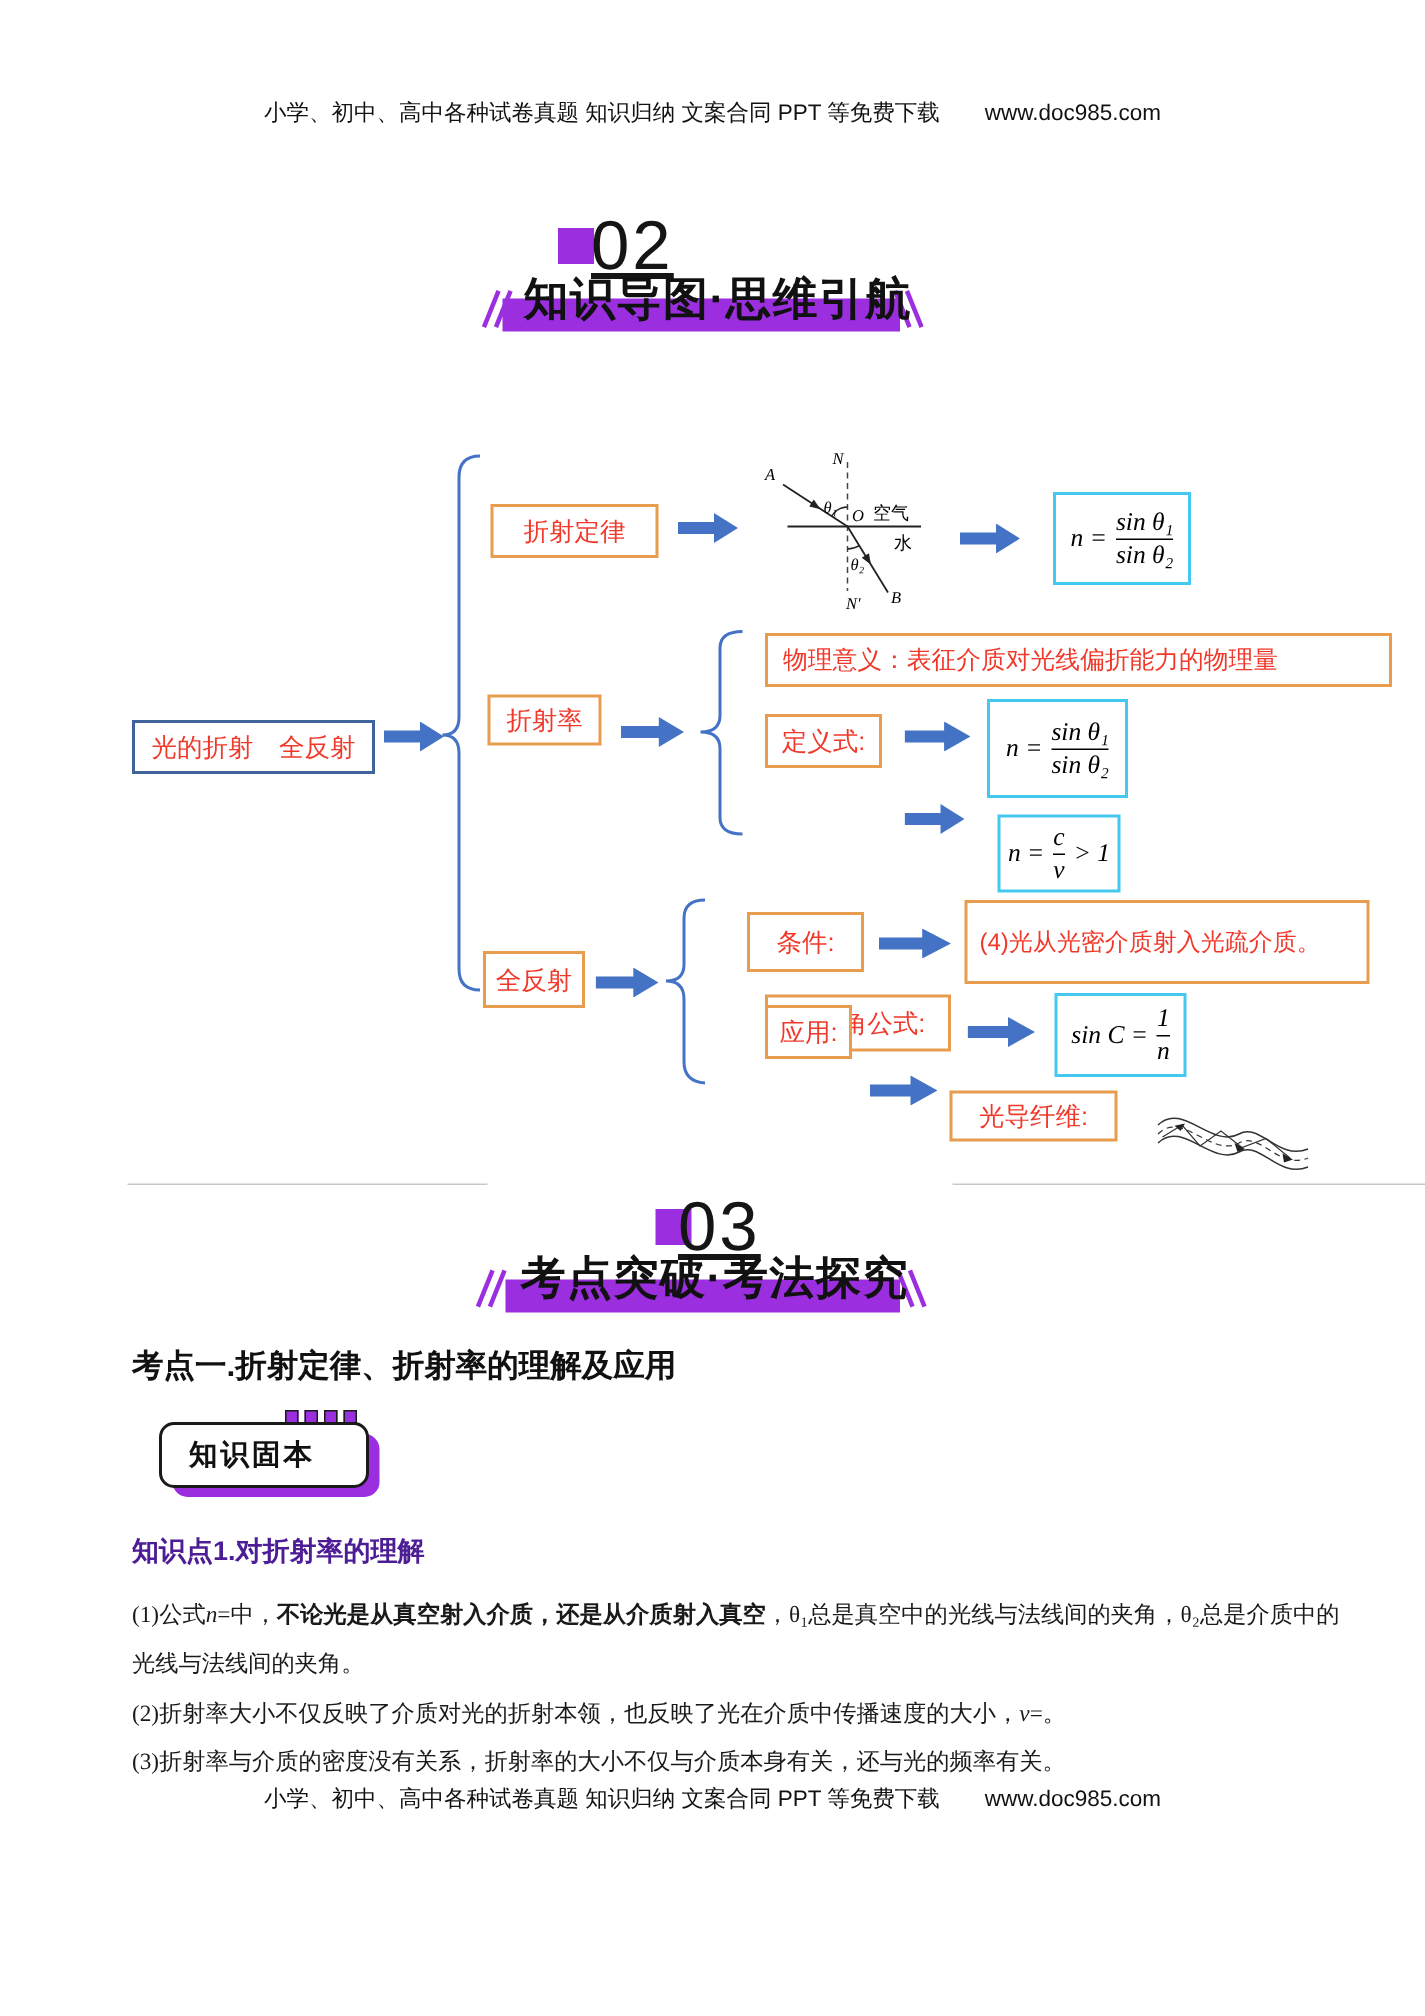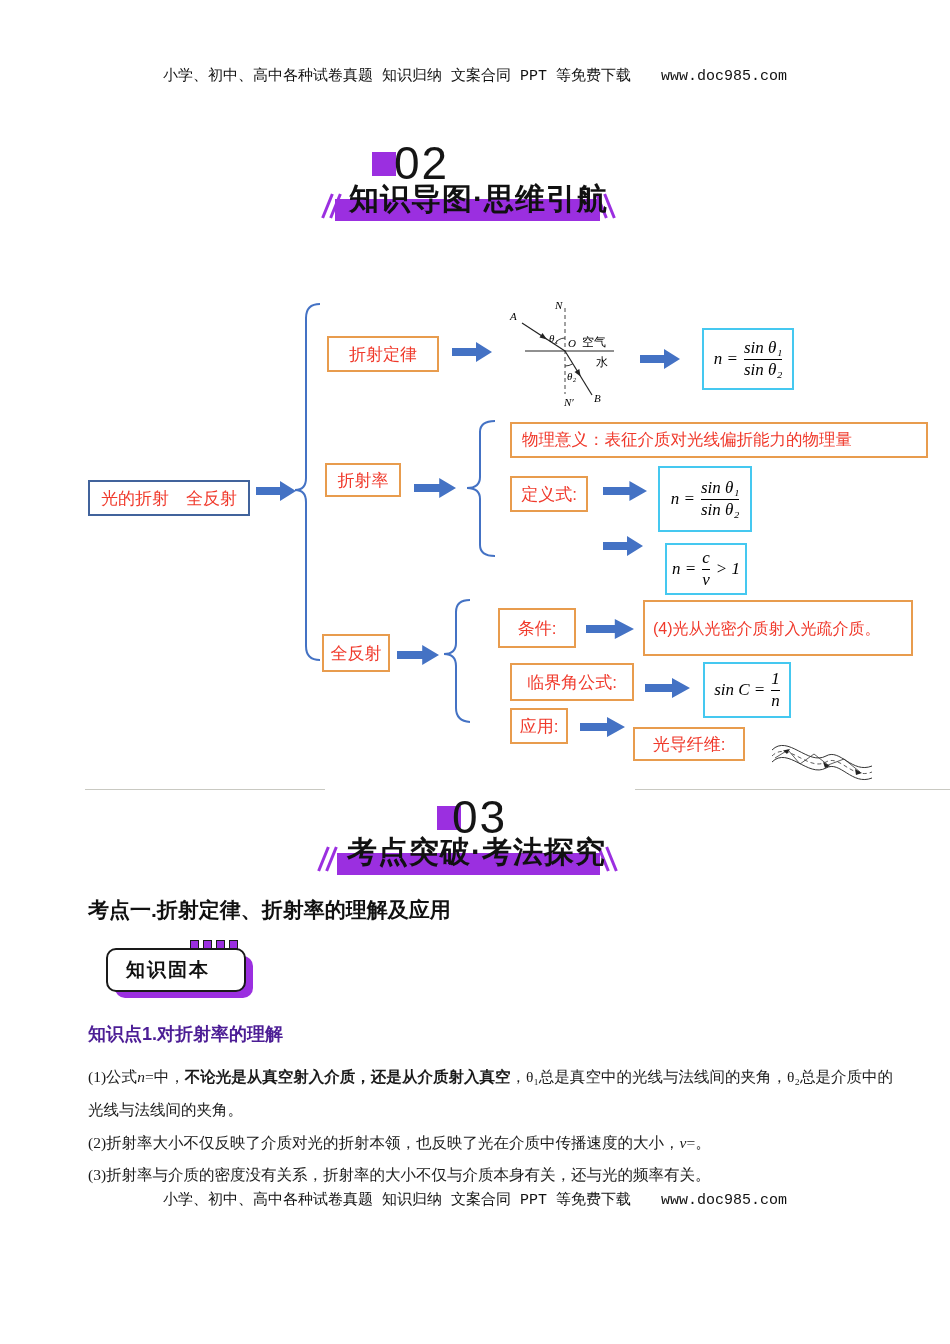--- a/index.html
+++ b/index.html
@@ -1,23 +1,23 @@
 <!DOCTYPE html>
 <html><head>
 <meta charset="utf-8">
 <style>
   html,body{margin:0;padding:0;background:#ffffff;}
   #page{position:relative;width:950px;height:1344px;background:#fff;overflow:hidden;
         font-family:"Liberation Sans",sans-serif;}
   .abs{position:absolute;}
   
-  .docline{left:0;width:950px;text-align:center;font-family:Liberation Mono, monospace;
+  .docline{left:0;width:950px;text-align:center;font-family:Liberation Sans, sans-serif;
            font-size:15px;color:#111;}
   
-  .secnum{font-family:"Liberation Sans",sans-serif;font-size:46px;color:#151515;letter-spacing:2px;}
+  .secnum{font-family:"Liberation Sans",sans-serif;font-size:46px;color:#151515;letter-spacing:2px;text-decoration:underline;}
   .psquare{background:#9b2fe0;width:24px;height:24px;}
   .sectitle{font-size:30px;font-weight:bold;color:#111;letter-spacing:1px;white-space:nowrap;z-index:2;}
   .secbar{background:#9b2fe0;height:22px;z-index:1;}
   .slash{width:3px;height:26px;background:#9b2fe0;}
   .sl-l{transform:rotate(22deg);}
   .sl-r{transform:rotate(-22deg);}
   
   .node{display:flex;align-items:center;justify-content:center;background:#fff;
         color:#f0392b;font-size:17px;white-space:nowrap;box-sizing:border-box;}
   .obox{border:2px solid #e89c4e;}
@@ -139,21 +139,21 @@
   </div>
   <div class="abs node obox" style="left:510px;top:663px;width:124px;height:38px;">临界角公式:</div>
   <div class="abs barrow" style="left:645px;top:678px;width:45px;height:20px;"></div>
   <div class="abs formula" style="left:703px;top:662px;width:88px;height:56px;">
     <span>sin C =</span>
     <span class="frac">
         <span class="num">1</span>
         <span class="den">n</span>
       </span>
   </div>
-  <div class="abs node obox" style="left:510px;top:708px;width:58px;height:36px;">应用:</div>
+  <div class="abs node obox" style="left:510px;top:670px;width:58px;height:36px;">应用:</div>
   <div class="abs barrow" style="left:580px;top:717px;width:45px;height:20px;"></div>
   <div class="abs node obox" style="left:633px;top:727px;width:112px;height:34px;">光导纤维:</div>
 
   <svg class="abs" style="left:768px;top:722px;" width="112" height="70" viewBox="0 0 112 70">
     <g fill="none" stroke="#333" stroke-width="1">
       <path d="M4,28 C20,12 40,44 58,34 C72,26 84,52 104,44"></path>
       <path d="M4,40 C20,24 40,56 58,46 C72,38 84,64 104,56"></path>
       <path d="M4,34 C20,18 40,50 58,40 C72,32 84,58 104,50" stroke-dasharray="4 3" stroke-width="0.8"></path>
       <path d="M7,36 L20,28 L32,42 L46,32 L60,43 L76,37 L92,50" stroke-width="0.8"></path>
     </g>

